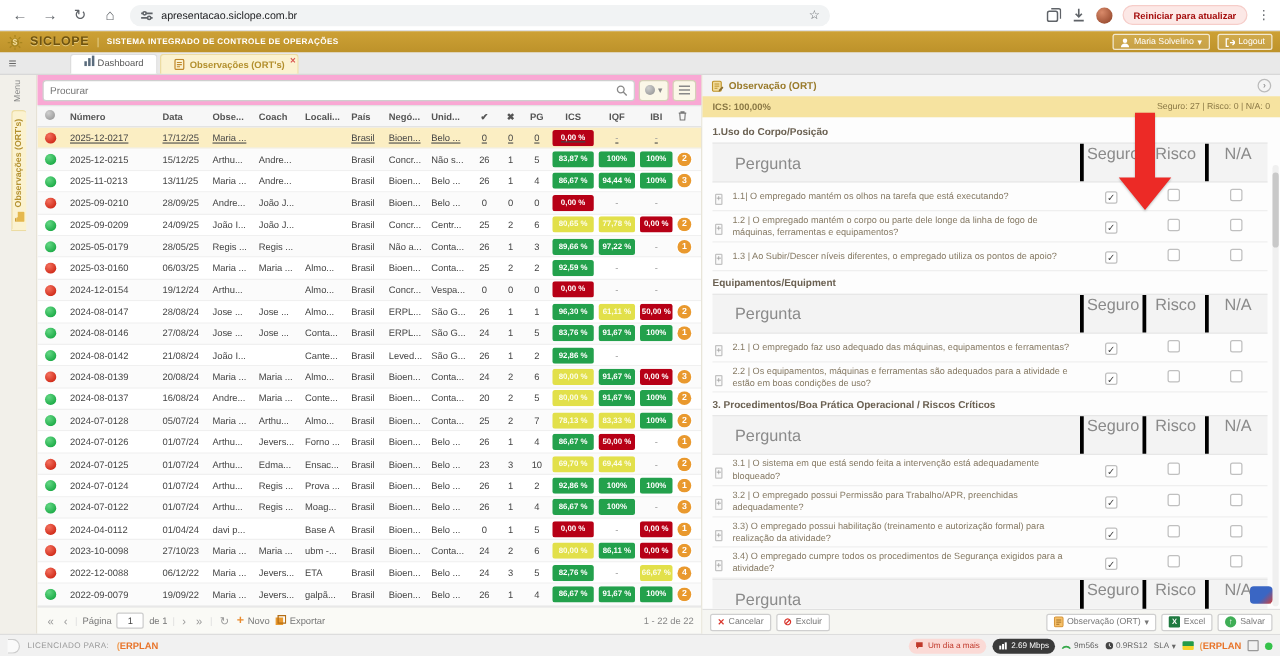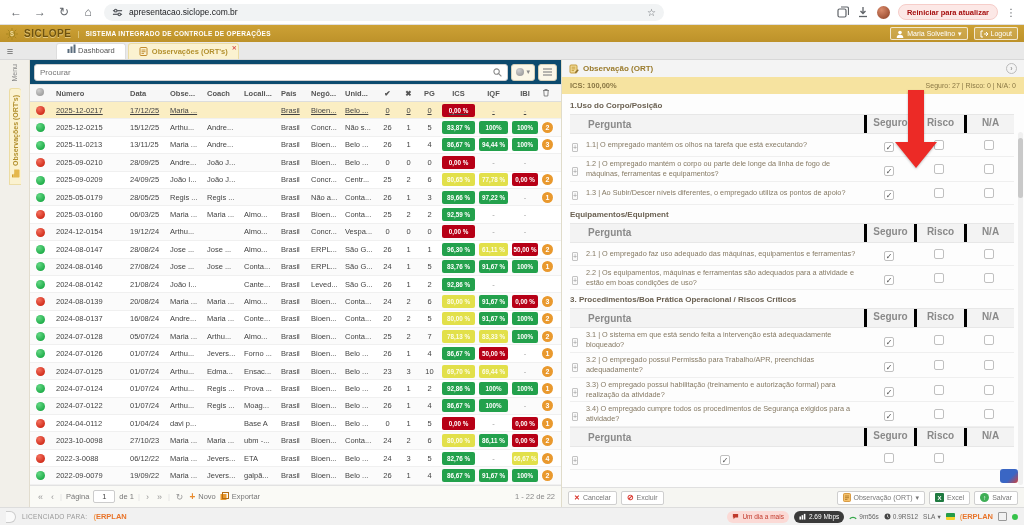--- a/index.html
+++ b/index.html
@@ -37,21 +37,21 @@
   
   .content { flex:1; display:flex; background:#faf3da; min-height:0; }
 
   
   .rail { width:30px; background:#f2f0ea; border-right:1px solid #e2ddcf; display:flex; flex-direction:column; align-items:center; padding-top:2px; }
   .vmenu { writing-mode:vertical-rl; transform:rotate(180deg); font-size:7px; color:#8a8a8a; margin:2px 0 6px; }
   .vtab { writing-mode:vertical-rl; transform:rotate(180deg); font-size:7px; color:#b3902e; font-weight:bold; background:#fbf2d0; border:1px solid #ecdca3; border-left:none; padding:6px 1px; border-radius:0 0 3px 3px; display:flex; align-items:center; gap:3px; }
 
   
   .tablepanel { width:532px; display:flex; flex-direction:column; background:#fff; border-right:1px solid #e0dcca; min-height:0; }
-  .searchrow { height:24px; display:flex; align-items:center; gap:3px; padding:3px 4px; background:#0c4a6e; }
+  .searchrow { height:24px; display:flex; align-items:center; gap:3px; padding:3px 4px; background:#f9a8d4; }
   .searchbox { flex:1; height:17px; border:1px solid #cfcfcf; border-radius:3px; background:#fff; display:flex; align-items:center; padding:0 5px; }
   .searchbox input { border:none; outline:none; flex:1; font-size:8px; color:#444; font-family:"Liberation Sans",sans-serif; background:transparent; }
   .sicon { width:9px; height:9px; }
   .minibtn { height:17px; border:1px solid #d5cfb8; background:#fbf7e8; border-radius:3px; display:flex; align-items:center; gap:2px; padding:0 4px; cursor:pointer; font-size:7px; color:#888; }
   .ball { width:8px; height:8px; border-radius:50%; background:radial-gradient(circle at 35% 30%, #cfcfcf,#8f8f8f); display:inline-block; }
 
   .thead { height:18px; display:grid; grid-template-columns:20px 74px 40px 37px 37px 37px 30px 34px 34px 21px 21px 21px 37px 33px 30px 17px; align-items:center; background:#f7f7f7; border-top:1px solid #e4e4e4; border-bottom:1px solid #ddd; font-size:7.5px; color:#555; font-weight:bold; padding-left:4px; }
   .thead > div { padding:0 2px; overflow:hidden; white-space:nowrap; }
   .rows { flex:1; overflow:hidden; }
   .trow { height:17.4px; display:grid; grid-template-columns:20px 74px 40px 37px 37px 37px 30px 34px 34px 21px 21px 21px 37px 33px 30px 17px; align-items:center; border-bottom:1px solid #f0f0f0; font-size:7.5px; color:#444; padding-left:4px; cursor:pointer; background:#fff; }
@@ -84,21 +84,21 @@
   .ptabs { height:18px; display:flex; align-items:flex-end; gap:3px; padding:0 7px; }
   .ptab { height:16px; display:flex; align-items:center; gap:3px; padding:0 8px; font-size:7.5px; border-radius:3px 3px 0 0; cursor:pointer; }
   .ptab.ident { color:#8a6d2f; }
   .ptab.check { background:#f6e3a0; color:#8a6d2f; font-weight:bold; }
   .ptab.coach { background:#ececec; color:#bbb; }
   .icsbar { height:17px; background:#f6e3a0; display:flex; align-items:center; padding:0 8px; font-size:7.5px; color:#8a7845; font-weight:bold; }
   .icsbar .right { margin-left:auto; font-weight:normal; font-size:7px; }
 
   .checklist { flex:1; overflow:hidden; background:#fdfdfd; padding:2px 10px 0 8px; position:relative; }
   .sec-title { font-size:8px; font-weight:bold; color:#6b6152; padding:5px 0 4px; }
-  .qhead { display:grid; grid-template-columns:16px 1fr 50px 50px 50px; background:#f3f3f3; border:1px solid #e7e7e7; border-left:none; border-right:none; height:20px; align-items:center; font-size:10px; color:#8a8a8a;font-weight:bold; }
+  .qhead { display:grid; grid-template-columns:16px 1fr 50px 50px 50px; background:#f3f3f3; border:1px solid #e7e7e7; border-left:none; border-right:none; height:32px; align-items:center; font-size:13px; color:#8a8a8a; }
   .qhead .qh-perg { padding-left:2px; }
   .qhead .qh-col { text-align:center; border-left:3px solid #000000; height:100%; line-height:15px; }
   .qrow { display:grid; grid-template-columns:16px 1fr 50px 50px 50px; border-bottom:1px solid #efefef; align-items:center; padding:2px 0; min-height:15px; }
   .q-exp { width:8px; height:8px; border:1px solid #c3c3c3; border-radius:1px; color:#999; font-size:7px; line-height:7px; text-align:center; margin-left:2px; cursor:pointer; background:#fafafa; }
   .q-text { font-size:7.3px; color:#857963; line-height:1.35; padding-right:4px; }
   .q-cell { text-align:center; }
   .cb { width:10px; height:10px; border:1px solid #c0c0c0; border-radius:2px; display:inline-block; background:#fff; font-size:8px; line-height:9px; color:#4a4a4a; cursor:pointer; }
   .cb.checked::after { content:"\2713"; }
 
   .pfoot { height:20px; background:#f6f6f2; border-top:1px solid #e0e0e0; display:flex; align-items:center; gap:4px; padding:0 6px; }
@@ -776,21 +776,21 @@
               <span class="pct g">86,11 %</span>
             </div>
     <div class="tc c-ibi">
               <span class="pct r">0,00 %</span>
             </div>
     <div class="tc c-bdg"><span class="rowbadge">2</span></div>
   </div>
 
   <div class="trow">
     <div class="tc"><span class="dot r"></span></div>
-    <div class="tc c-num">2022-3-0088</div>
+    <div class="tc c-num">2022-12-0088</div>
     <div class="tc c-data">06/12/22</div>
     <div class="tc c-obse">Maria ...</div>
     <div class="tc c-coach">Jevers...</div>
     <div class="tc c-local">ETA</div>
     <div class="tc c-pais">Brasil</div>
     <div class="tc c-neg">Bioen...</div>
     <div class="tc c-uni">Belo ...</div>
     <div class="tc num c-ok">24</div>
     <div class="tc num c-nok">3</div>
     <div class="tc num c-pg">5</div>

